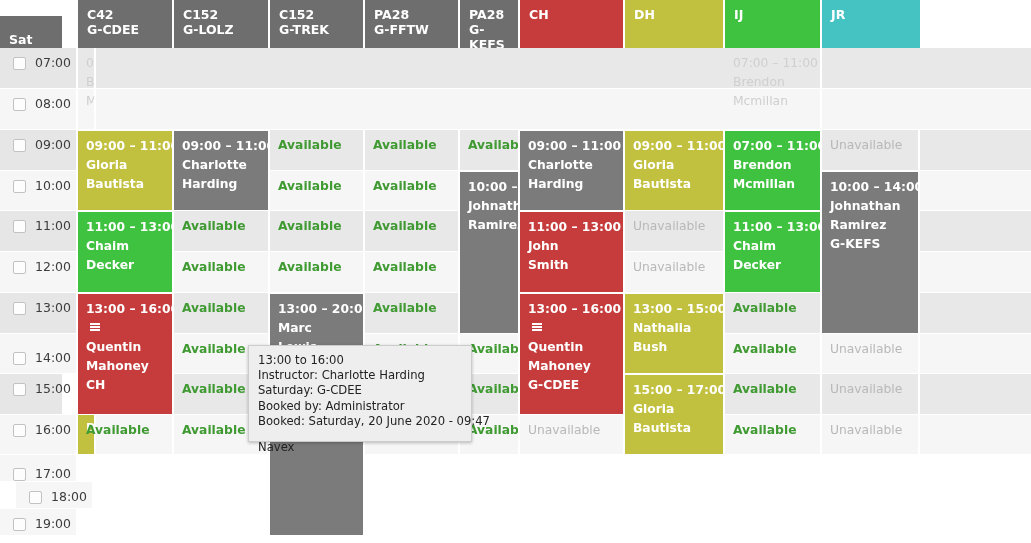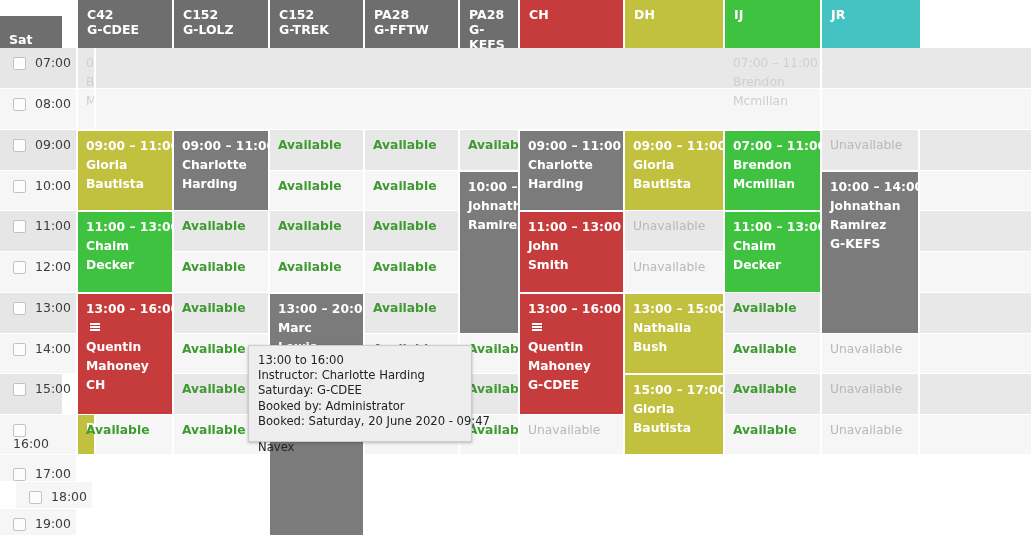--- a/index.html
+++ b/index.html
@@ -157,29 +157,29 @@
       <span class="lbl">11:00</span>
     </div>
     <div class="timecell" style="left: 0px; top: 252px; width: 78px; height: 41px;">
       <span class="chk"></span>
       <span class="lbl">12:00</span>
     </div>
     <div class="timecell alt" style="left: 0px; top: 293px; width: 78px; height: 41px;">
       <span class="chk"></span>
       <span class="lbl">13:00</span>
     </div>
-    <div class="timecell" style="left: 0px; top: 334px; width: 78px; height: 40px;">
+    <div class="timecell" style="left: 0px; top: 334px; width: 78px; height: 40px; align-items: center;">
       <span class="chk"></span>
       <span class="lbl">14:00</span>
     </div>
     <div class="timecell alt" style="left: 0px; top: 374px; width: 64px; height: 41px;">
       <span class="chk"></span>
       <span class="lbl">15:00</span>
     </div>
-    <div class="timecell" style="left: 0px; top: 415px; width: 78px; height: 40px; flex-direction: column;">
+    <div class="timecell" style="left: 0px; top: 415px; width: 78px; height: 40px;">
       <span class="chk"></span>
       <span class="lbl">16:00</span>
     </div>
     <div class="timecell" style="left: 0px; top: 455px; width: 78px; height: 27px; align-items: flex-end;">
       <span class="chk"></span>
       <span class="lbl">17:00</span>
     </div>
     <div class="timecell" style="left: 16px; top: 482px; width: 78px; height: 27px;">
       <span class="chk"></span>
       <span class="lbl">18:00</span>

